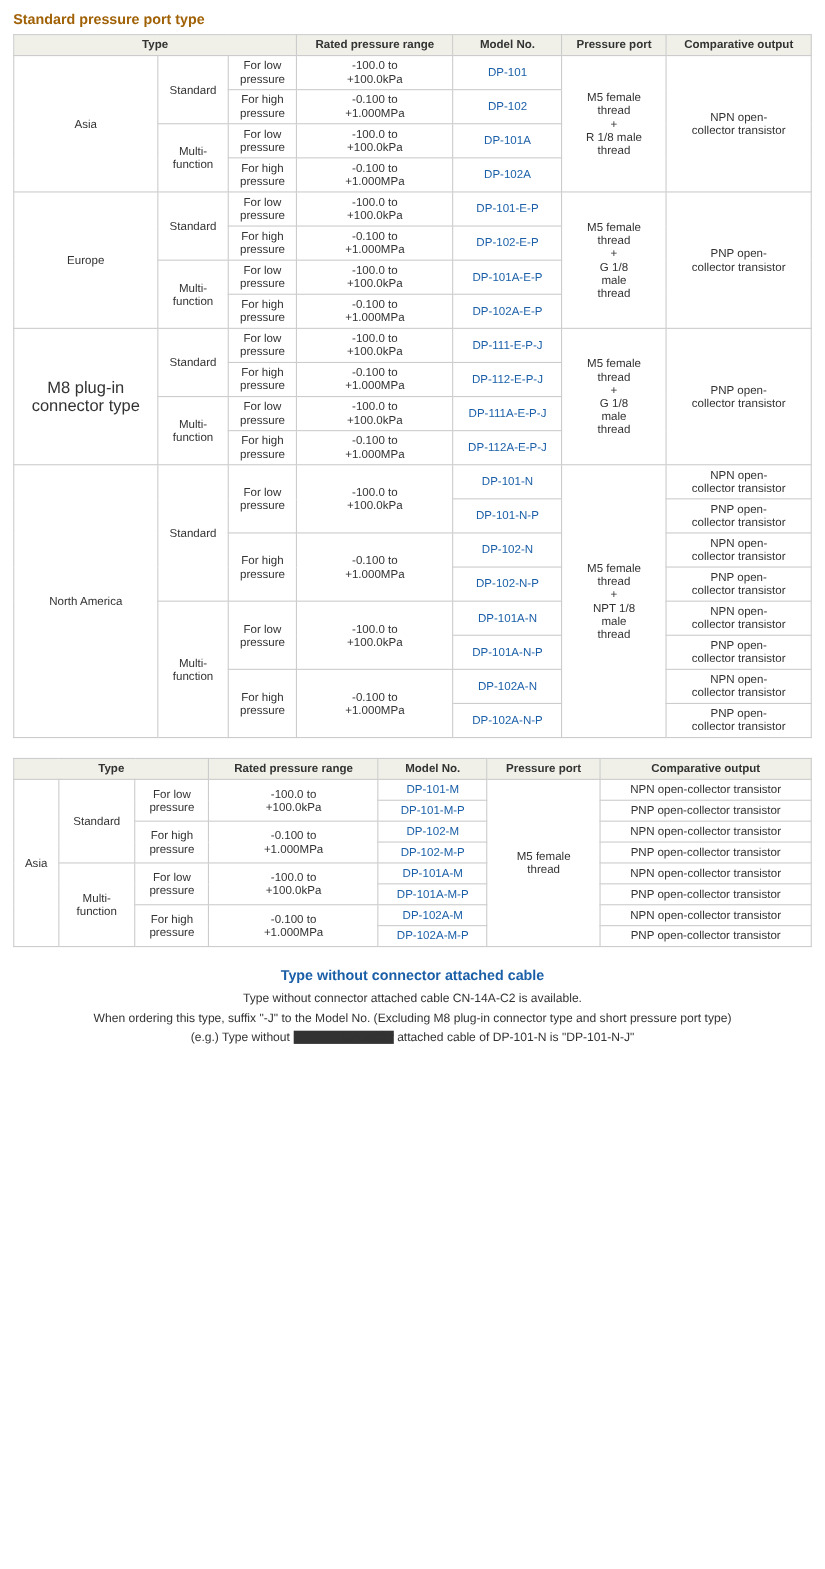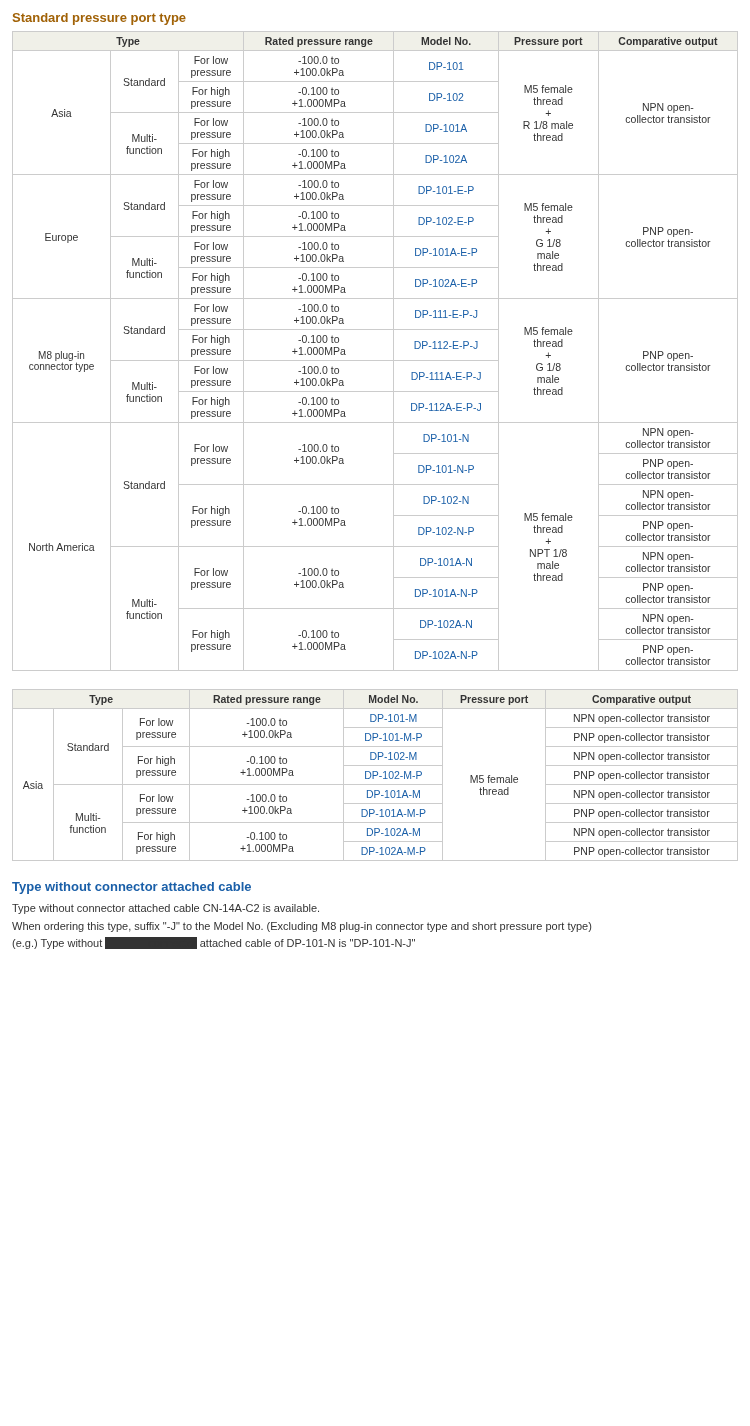--- a/index.html
+++ b/index.html
@@ -35,20 +35,21 @@
     th {
       background: #f0f0e8;
       font-weight: bold;
     }
     .model-link {
       color: #1a5fa8;
       text-decoration: none;
     }
     .bottom-section {
       margin-top: 18px;
+      text-align: center;
     }
     .bottom-title {
       font-size: 13px;
       font-weight: bold;
       color: #1a5fa8;
       margin-bottom: 6px;
     }
     .bottom-text {
       font-size: 11px;
       line-height: 1.6;
@@ -120,21 +121,21 @@
         <td>-100.0 to<br>+100.0kPa</td>
         <td><a class="model-link">DP-101A-E-P</a></td>
       </tr>
       <tr>
         <td>For high<br>pressure</td>
         <td>-0.100 to<br>+1.000MPa</td>
         <td><a class="model-link">DP-102A-E-P</a></td>
       </tr>
 
       <tr>
-        <td rowspan="4" colspan="1" style="font-size:10px;margin-left:16px;">M8 plug-in<br>connector type</td>
+        <td rowspan="4" colspan="1" style="font-size:15px;margin-left:16px;">M8 plug-in<br>connector type</td>
         <td rowspan="2">Standard</td>
         <td>For low<br>pressure</td>
         <td>-100.0 to<br>+100.0kPa</td>
         <td><a class="model-link">DP-111-E-P-J</a></td>
         <td rowspan="4">M5 female<br>thread<br>+<br>G 1/8<br>male<br>thread</td>
         <td rowspan="4">PNP open-<br>collector transistor</td>
       </tr>
       <tr>
         <td>For high<br>pressure</td>
         <td>-0.100 to<br>+1.000MPa</td>

